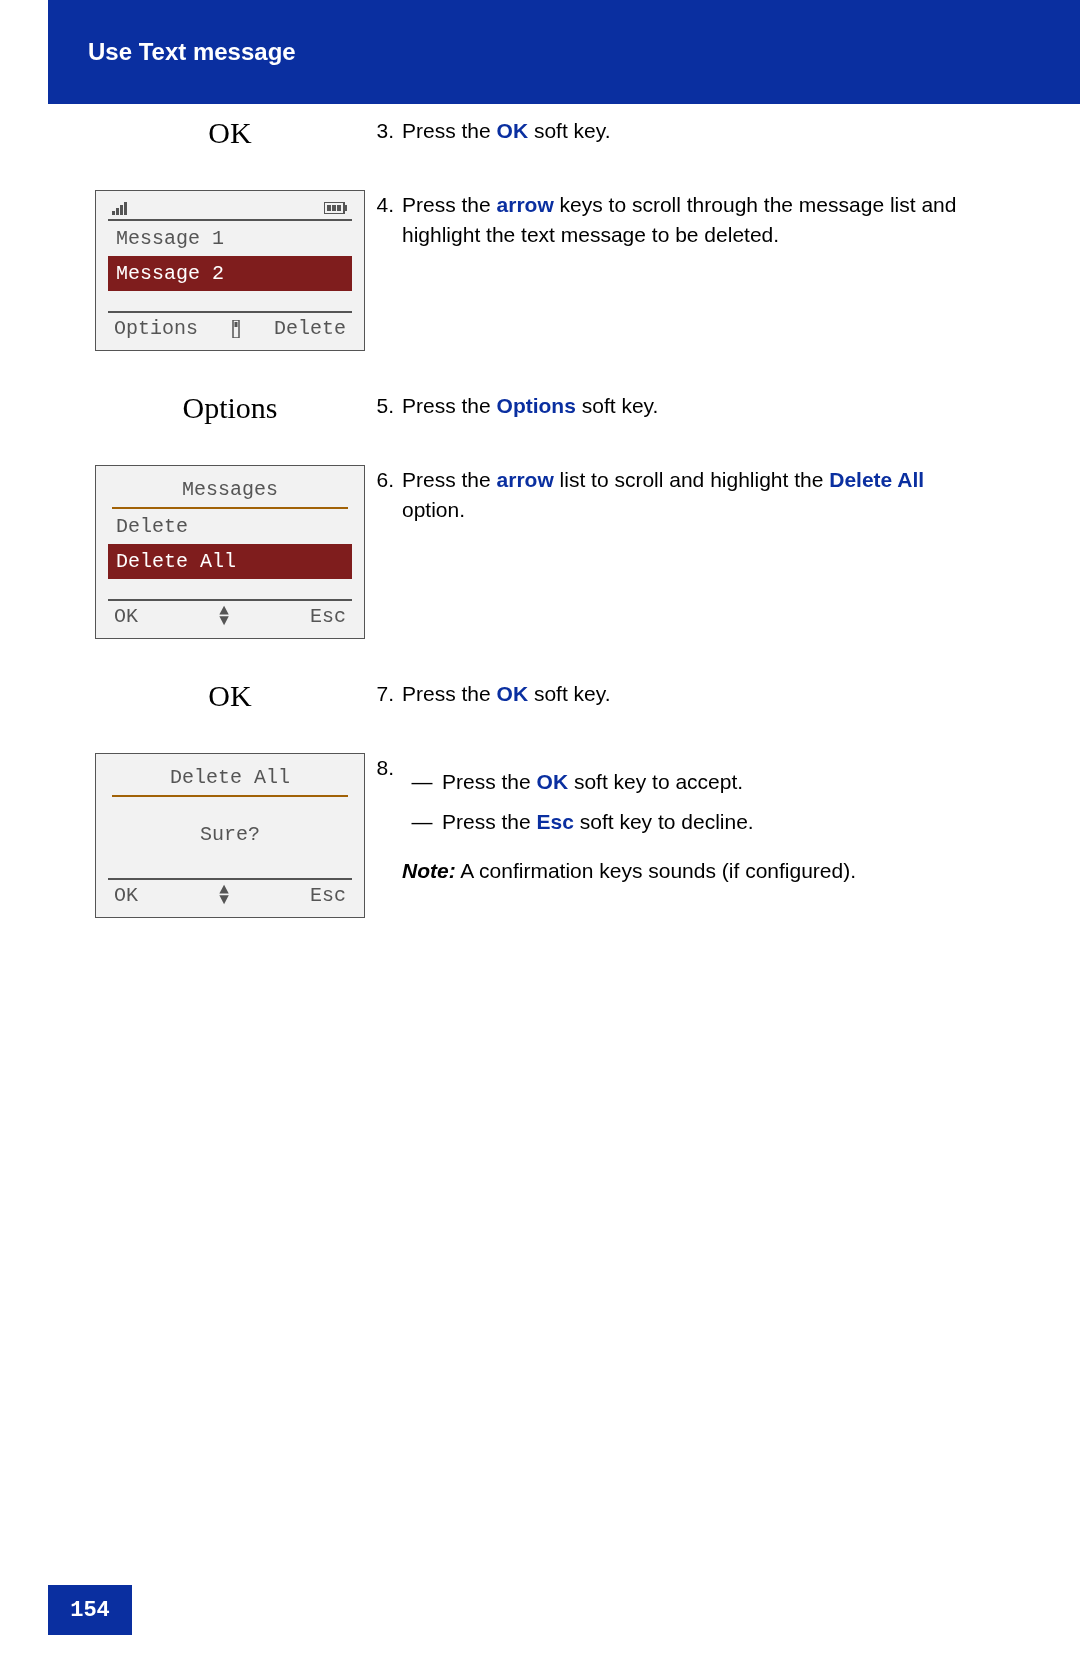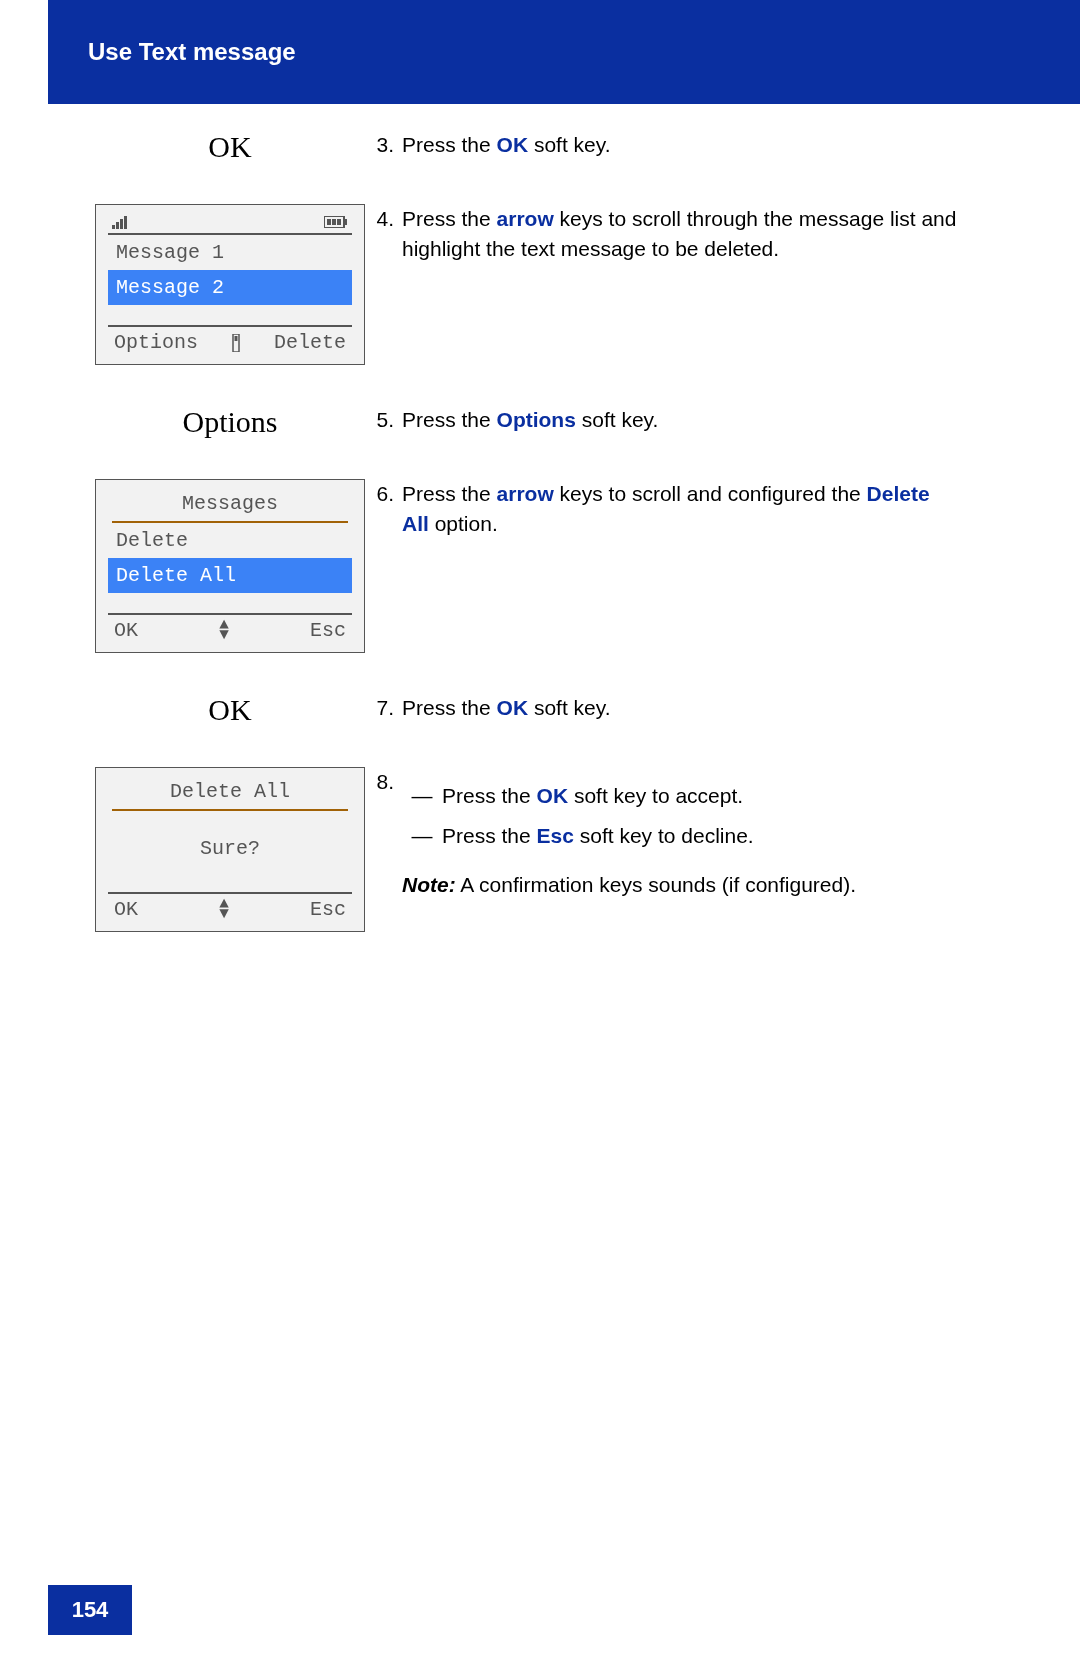--- a/index.html
+++ b/index.html
@@ -20,21 +20,21 @@
     align-items: center;
     padding-left: 40px;
   }
   .header-text {
     color: #fff;
     font-weight: bold;
     font-size: 24px;
   }
   .content {
     position: absolute;
-    top: 130px;
+    top: 116px;
     left: 90px;
     right: 120px;
   }
   .row {
     display: flex;
     align-items: flex-start;
     margin-bottom: 40px;
   }
   .left-col {
     width: 280px;
@@ -72,36 +72,36 @@
     width: 270px;
     background: #f2f2f2;
     border: 1px solid #555;
     font-family: 'Courier New', monospace;
     color: #555;
     font-size: 20px;
   }
   .screen-inner { padding: 8px 12px 4px 12px; }
   .status-row { display:flex; justify-content:space-between; align-items:center; padding: 2px 4px 4px 4px; border-bottom: 2px solid #555; }
   .list-item { padding: 6px 8px; }
-  .list-item.selected { background:#3b82f6; color:#fff; }
+  .list-item.selected { background:#7f1d1d; color:#fff; }
   .softkey-row { display:flex; justify-content:space-between; align-items:center; padding: 4px 6px 6px 6px; border-top:2px solid #555; margin-top:6px;}
   .title-row { text-align:center; padding:4px 0 6px 0; border-bottom:2px solid #a16207; margin:0 4px; }
   .body-row { text-align:center; padding:26px 0 26px 0; }
   .center-icon { font-size:16px; line-height:0.6; display:flex; flex-direction:column; align-items:center; }
   .signal-icon svg, .bat-icon svg, .scroll-icon svg { display:block; }
 
   .page-num-box {
     position:absolute;
     bottom:34px; left:48px;
     width:84px; height:50px;
     background:#0a2fa0;
     color:#fff;
     font-weight:bold;
     font-size:22px;
-    display:flex; align-items:center; justify-content:center;
+    display:flex; align-items:center; justify-content:center;font-family:Liberation Mono, monospace;
   }
 </style>
 </head>
 <body>
 
 <div class="header-bar">
   <span class="header-text">Use Text message</span>
 </div>
 
 <div class="content">
@@ -189,21 +189,21 @@
             <span>OK</span>
             <span class="center-icon">▲<br>▼</span>
             <span>Esc</span>
           </div>
         </div>
       </div>
     </div>
     <div class="right-col">
       <div class="step-num">6.</div>
       <div class="step-body">
-        <span>Press the </span><span class="kw">arrow</span><span> keys to scroll and configured the </span><span class="kw">Delete All</span><span> option.</span>
+        <span>Press the </span><span class="kw">arrow</span><span> list to scroll and highlight the </span><span class="kw">Delete All</span><span> option.</span>
       </div>
     </div>
   </div>
 
   <div class="row" style="margin-top:16px;">
     <div class="left-col">
         <span class="left-label">OK</span>
       </div>
     <div class="right-col">
       <div class="step-num">7.</div>

